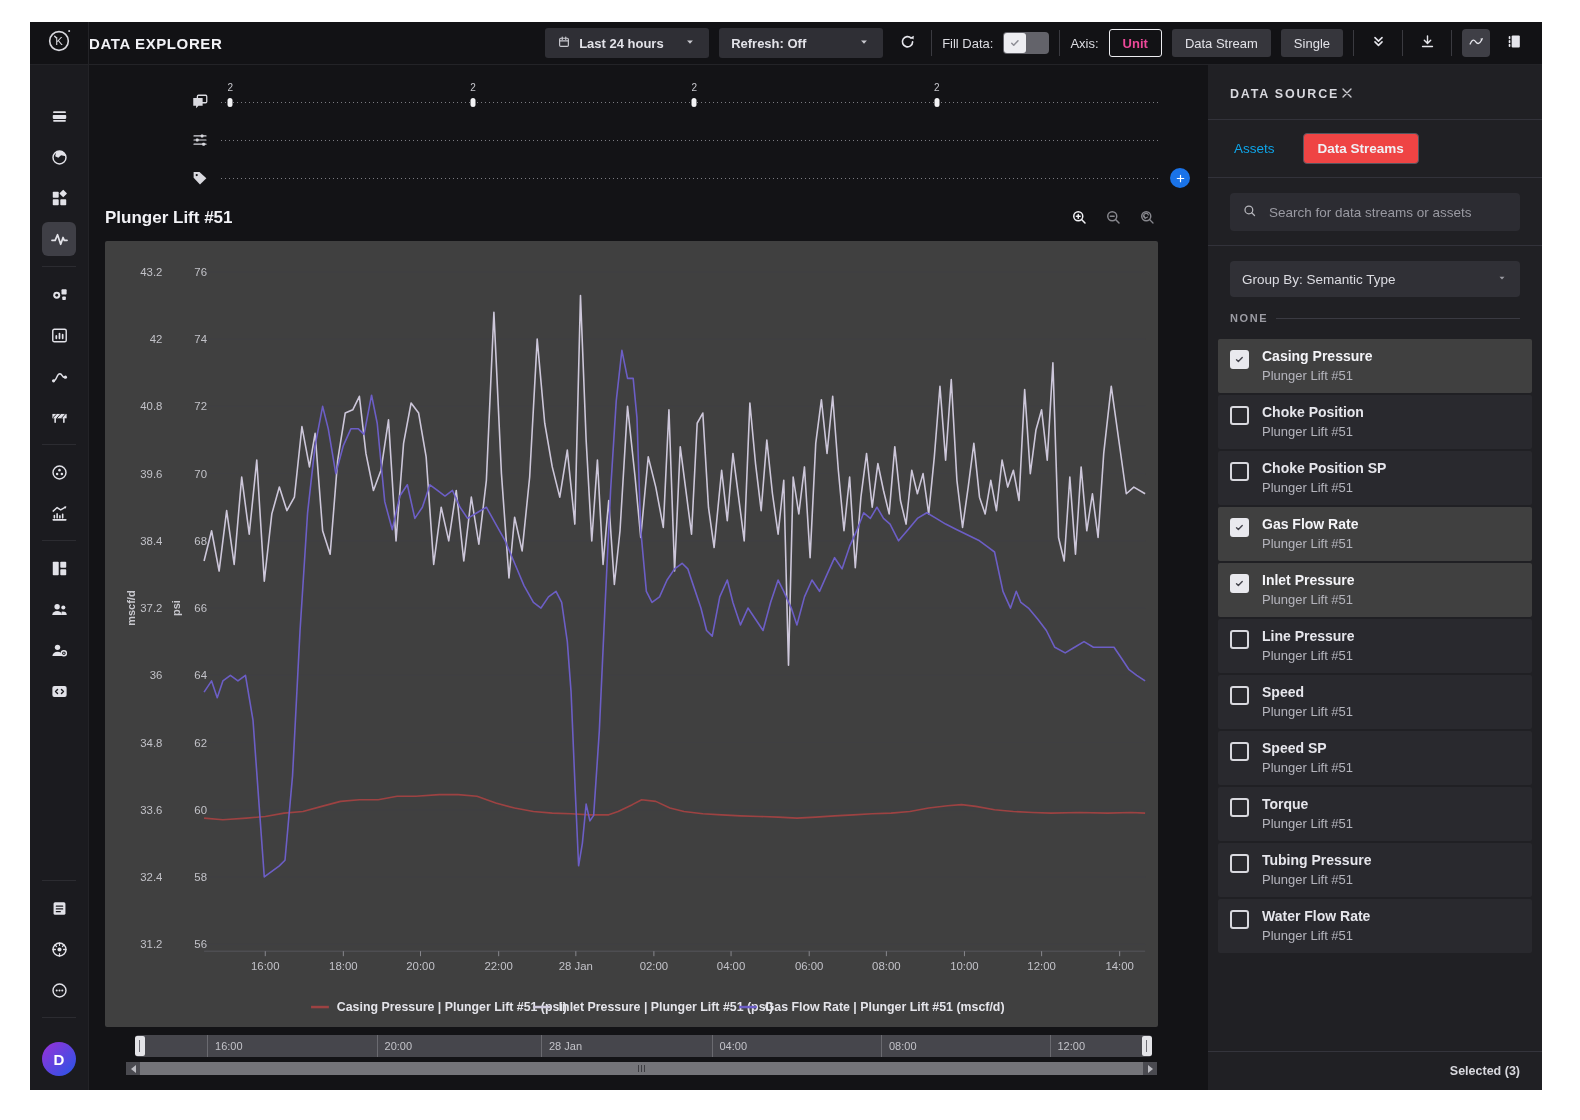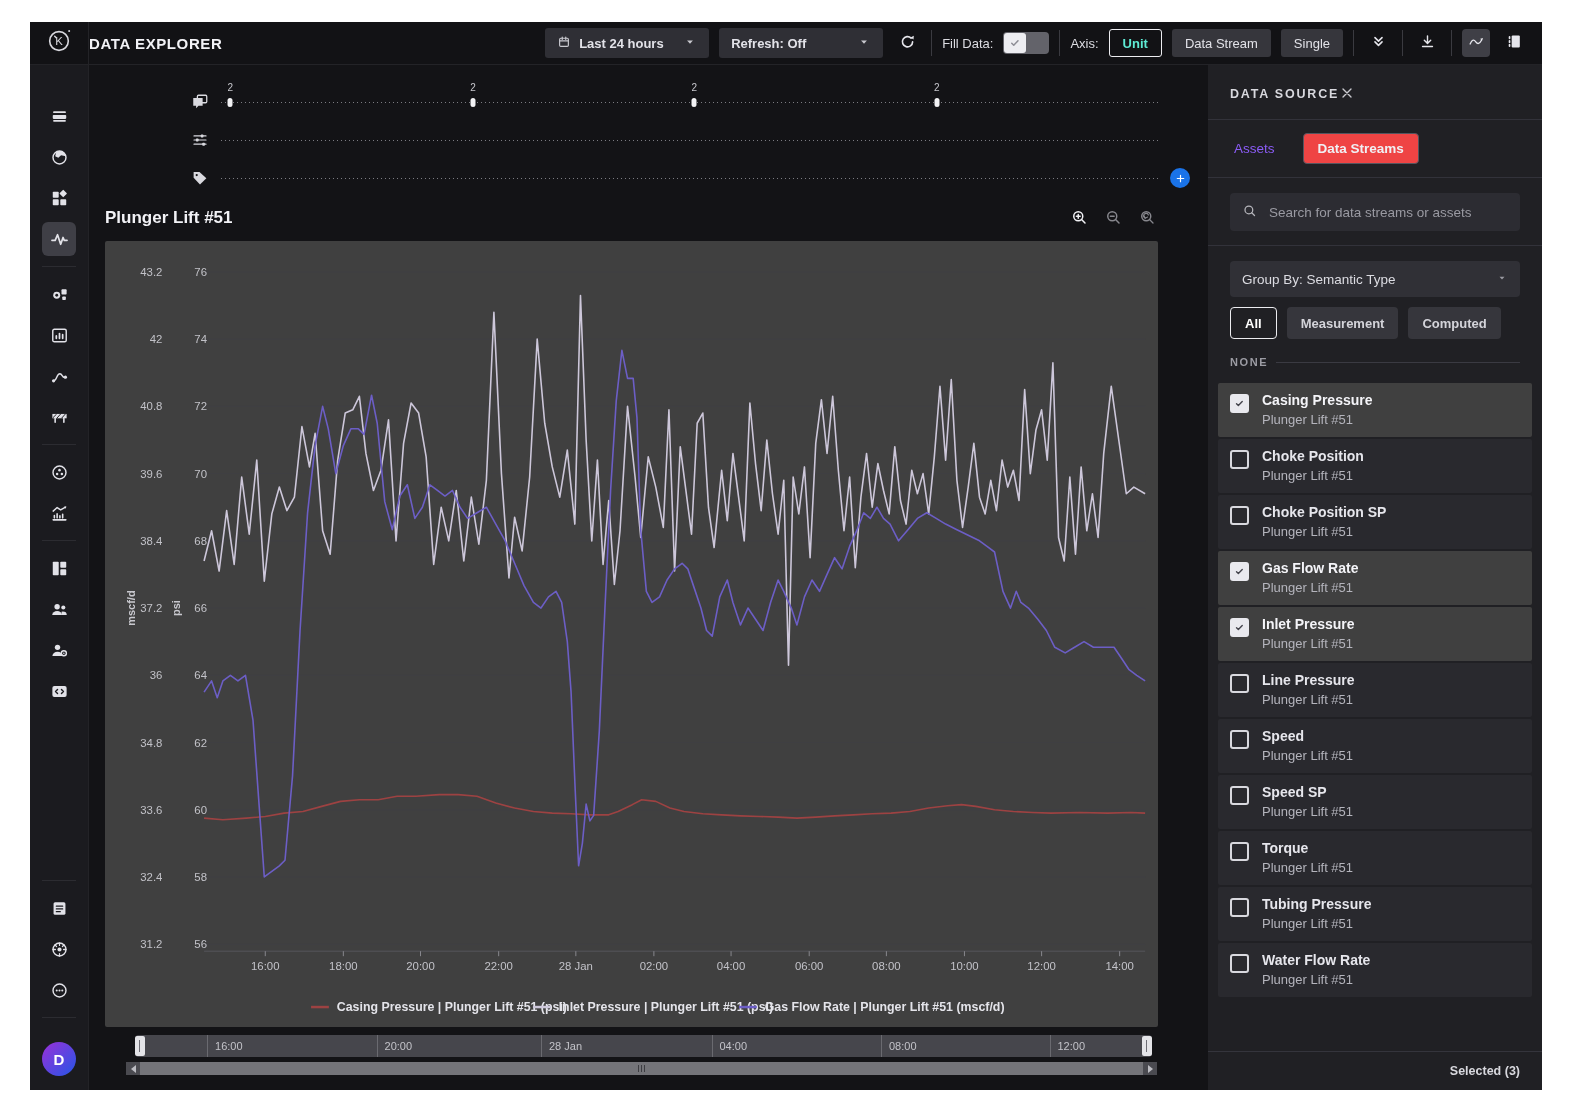--- a/index.html
+++ b/index.html
@@ -17,21 +17,21 @@
   .bold{font-weight:bold;}
   .tb-icon{width:28px;height:28px;display:flex;align-items:center;justify-content:center;border-radius:4px;color:#e6e6ec;cursor:pointer;}
   .tb-icon .ic{width:17px;height:17px;}
   .tb-icon.active{background:#3f3f46;}
   .tb-div{width:1px;height:26px;background:#3a3a40;}
   .tb-label{font-size:13px;color:#dcdce2;}
   .toggle{width:46px;height:22px;background:#63636a;border-radius:4px;position:relative;cursor:pointer;}
   .toggle .thumb{position:absolute;left:1px;top:1px;width:22px;height:20px;background:#ededf1;border-radius:3px;display:flex;align-items:center;justify-content:center;color:#8d8d95;}
   .toggle .thumb .ic{width:12px;height:12px;}
   .tb-opt{height:28px;padding:0 13px;border-radius:3px;background:#36363c;border:none;color:#e2e2e8;font-size:13px;font-family:"Liberation Sans",sans-serif;cursor:pointer;}
-  .tb-opt.selected{background:transparent;border:1.5px solid #ececf0;font-weight:bold;color:#5eead4;}
+  .tb-opt.selected{background:transparent;border:1.5px solid #ececf0;font-weight:bold;color:#ec4899;}
   
   .body-row{flex:1;display:flex;min-height:0;}
   .sidebar{width:58px;background:#1b1b1f;border-right:1px solid #232327;display:flex;flex-direction:column;align-items:center;padding:34px 0 14px;flex:0 0 auto;}
   .sb-group{display:flex;flex-direction:column;gap:7px;align-items:center;}
   .sb-btn{width:34px;height:34px;border-radius:6px;display:flex;align-items:center;justify-content:center;color:#e2e2e8;cursor:pointer;}
   .sb-btn .ic{width:19px;height:19px;}
   .sb-btn.active{background:#3f3f46;}
   .sb-div{width:34px;height:1px;background:#2c2c31;margin:10px 0;}
   .sb-spacer{flex:1;}
   .avatar{width:34px;height:34px;border-radius:50%;background:linear-gradient(135deg,#9b30d9,#2456e6);display:flex;align-items:center;justify-content:center;font-weight:bold;font-size:15px;color:#fff;margin-top:14px;cursor:pointer;}
@@ -73,21 +73,21 @@
   .h-thumb{flex:1;background:#747479;position:relative;cursor:grab;}
   .h-grip{position:absolute;left:50%;top:3px;transform:translateX(-50%);width:8px;height:7px;background-image:repeating-linear-gradient(90deg,#3c3c41 0 1px,transparent 1px 3px);}
   
   .dpanel{width:334px;flex:0 0 auto;background:#202024;display:flex;flex-direction:column;min-height:0;}
   .p-head{display:flex;align-items:center;padding:20px 22px 16px;}
   .p-title{font-size:12.5px;font-weight:bold;letter-spacing:1.8px;color:#d8d8de;}
   .p-close{width:18px;height:18px;color:#c9c9cf;cursor:pointer;}
   .p-close .ic{width:16px;height:16px;}
   .p-divider{height:1px;background:#32323a;}
   .p-tabs{padding:13px 22px;display:flex;align-items:center;gap:24px;}
-  .p-tab{font-size:13.5px;color:#8b5cf6;cursor:pointer;padding:8px 4px;}
+  .p-tab{font-size:13.5px;color:#0ea5e9;cursor:pointer;padding:8px 4px;}
   .p-tab.active{background:#ef4444;border:1px solid #55555f;border-radius:4px;padding:7px 14px;font-weight:bold;color:#f0f0f4;}
   .p-search{margin:15px 22px 14px;height:38px;background:#2c2c32;border-radius:4px;display:flex;align-items:center;gap:10px;padding:0 12px;}
   .p-search .ic{width:15px;height:15px;color:#b6b6bc;flex:0 0 auto;}
   .p-search input{flex:1;background:transparent;border:none;outline:none;color:#e4e4ea;font-size:13.5px;font-family:"Liberation Sans",sans-serif;}
   .p-search input::placeholder{color:#9a9aa2;}
   .p-group{margin:15px 22px 10px;height:36px;background:#303036;border-radius:4px;display:flex;align-items:center;justify-content:space-between;padding:0 12px;font-size:13.5px;color:#dcdce2;cursor:pointer;}
   .p-group .ic{width:12px;height:12px;color:#9a9aa2;}
   .p-filters{margin:0 22px 12px;display:flex;gap:10px;}
   .p-filter{height:32px;padding:0 14px;border-radius:4px;background:#36363c;border:none;color:#d4d4da;font-size:13px;font-weight:bold;font-family:"Liberation Sans",sans-serif;cursor:pointer;}
   .p-filter.selected{background:transparent;border:1.5px solid #ececf0;color:#fff;}
@@ -505,25 +505,20 @@
               </svg></span>
           <input type="text" placeholder="Search for data streams or assets" style="">
         </div>
         <div class="p-divider"></div>
         <div class="p-group">
           <span>Group By: Semantic Type</span>
           <span><svg class="ic" viewBox="0 0 24 24" fill="none" stroke="currentColor" stroke-width="2" stroke-linecap="round" stroke-linejoin="round">
                 <path d="M7 9.5l5 5.5 5-5.5z" fill="currentColor" stroke="none"></path>
               </svg></span>
         </div>
-        <div class="p-filters" id="p-filters">
-            <button class="p-filter selected">All</button>
-            <button class="p-filter">Measurement</button>
-            <button class="p-filter">Computed</button>
-          </div>
         <div class="p-section">
           <span class="p-section-label">NONE</span>
           <span class="p-section-line"></span>
         </div>
         <div class="p-list" id="stream-list">
   <div class="stream-row selected">
     <span class="cbx checked">
                 <svg class="ic" viewBox="0 0 24 24" fill="none" stroke="currentColor" stroke-width="2" stroke-linecap="round" stroke-linejoin="round">
                   <path d="M5.5 12.5l4 4L18 7.5" stroke-width="3"></path>
                 </svg>

